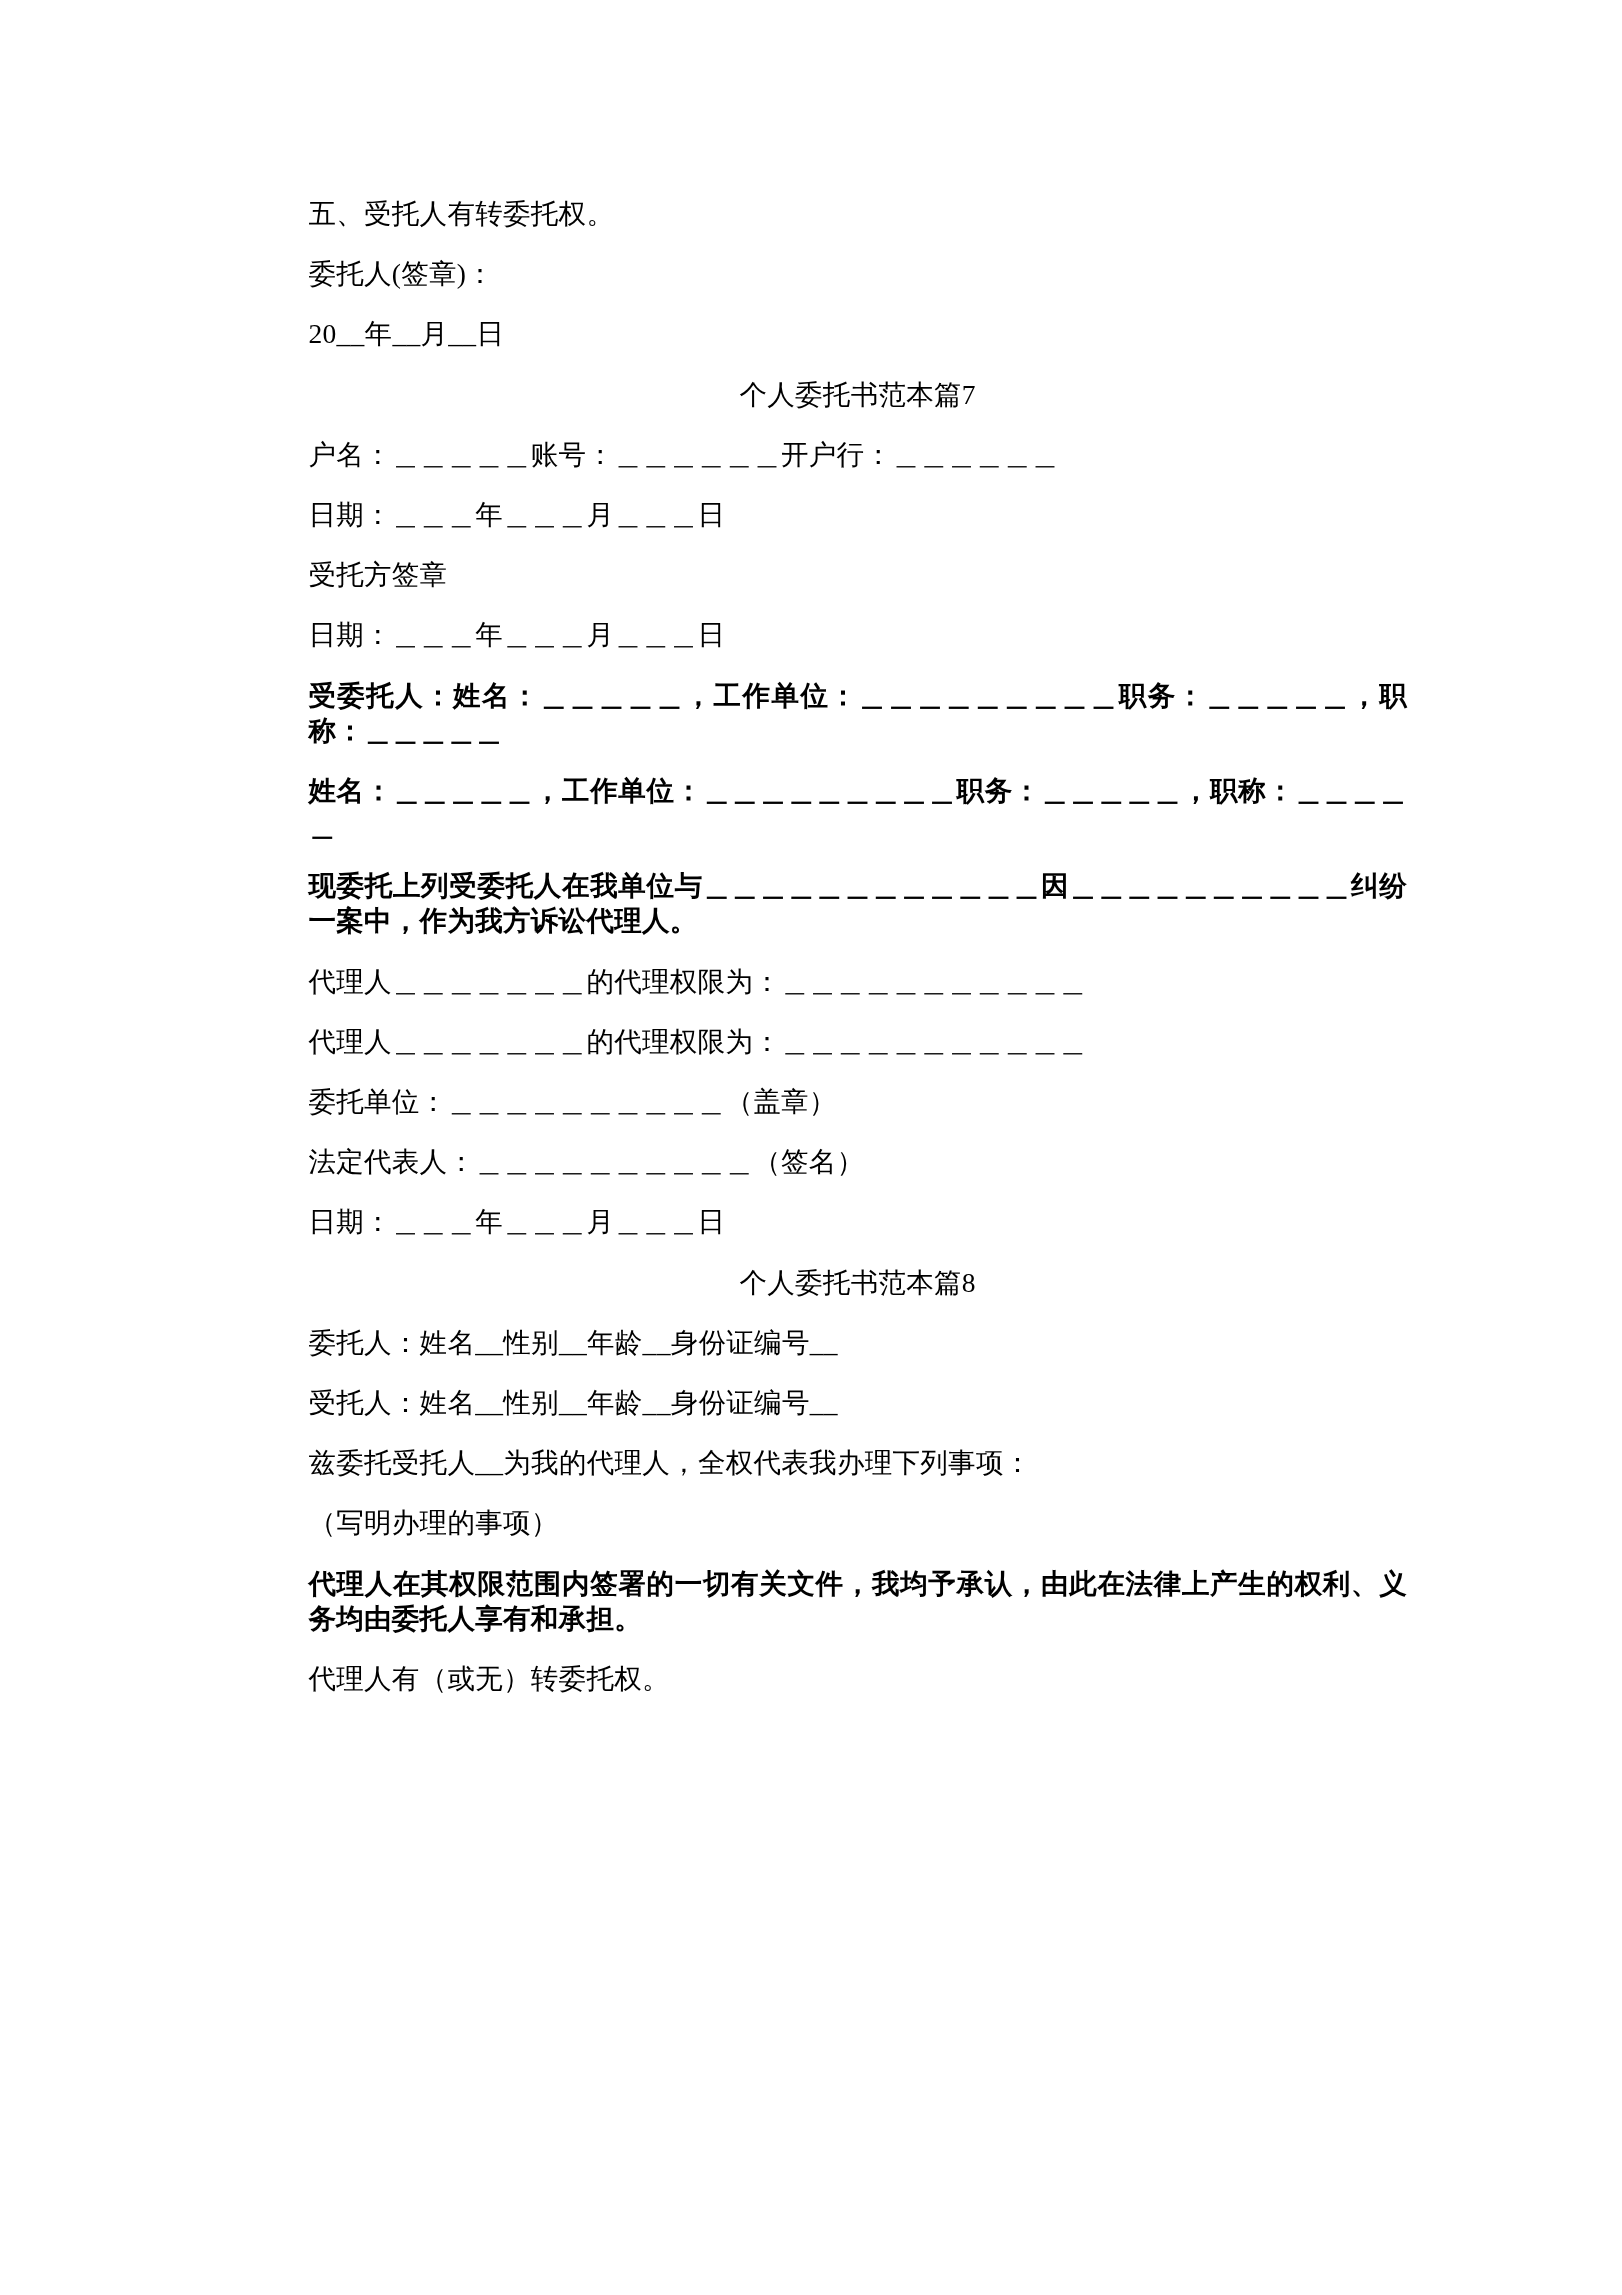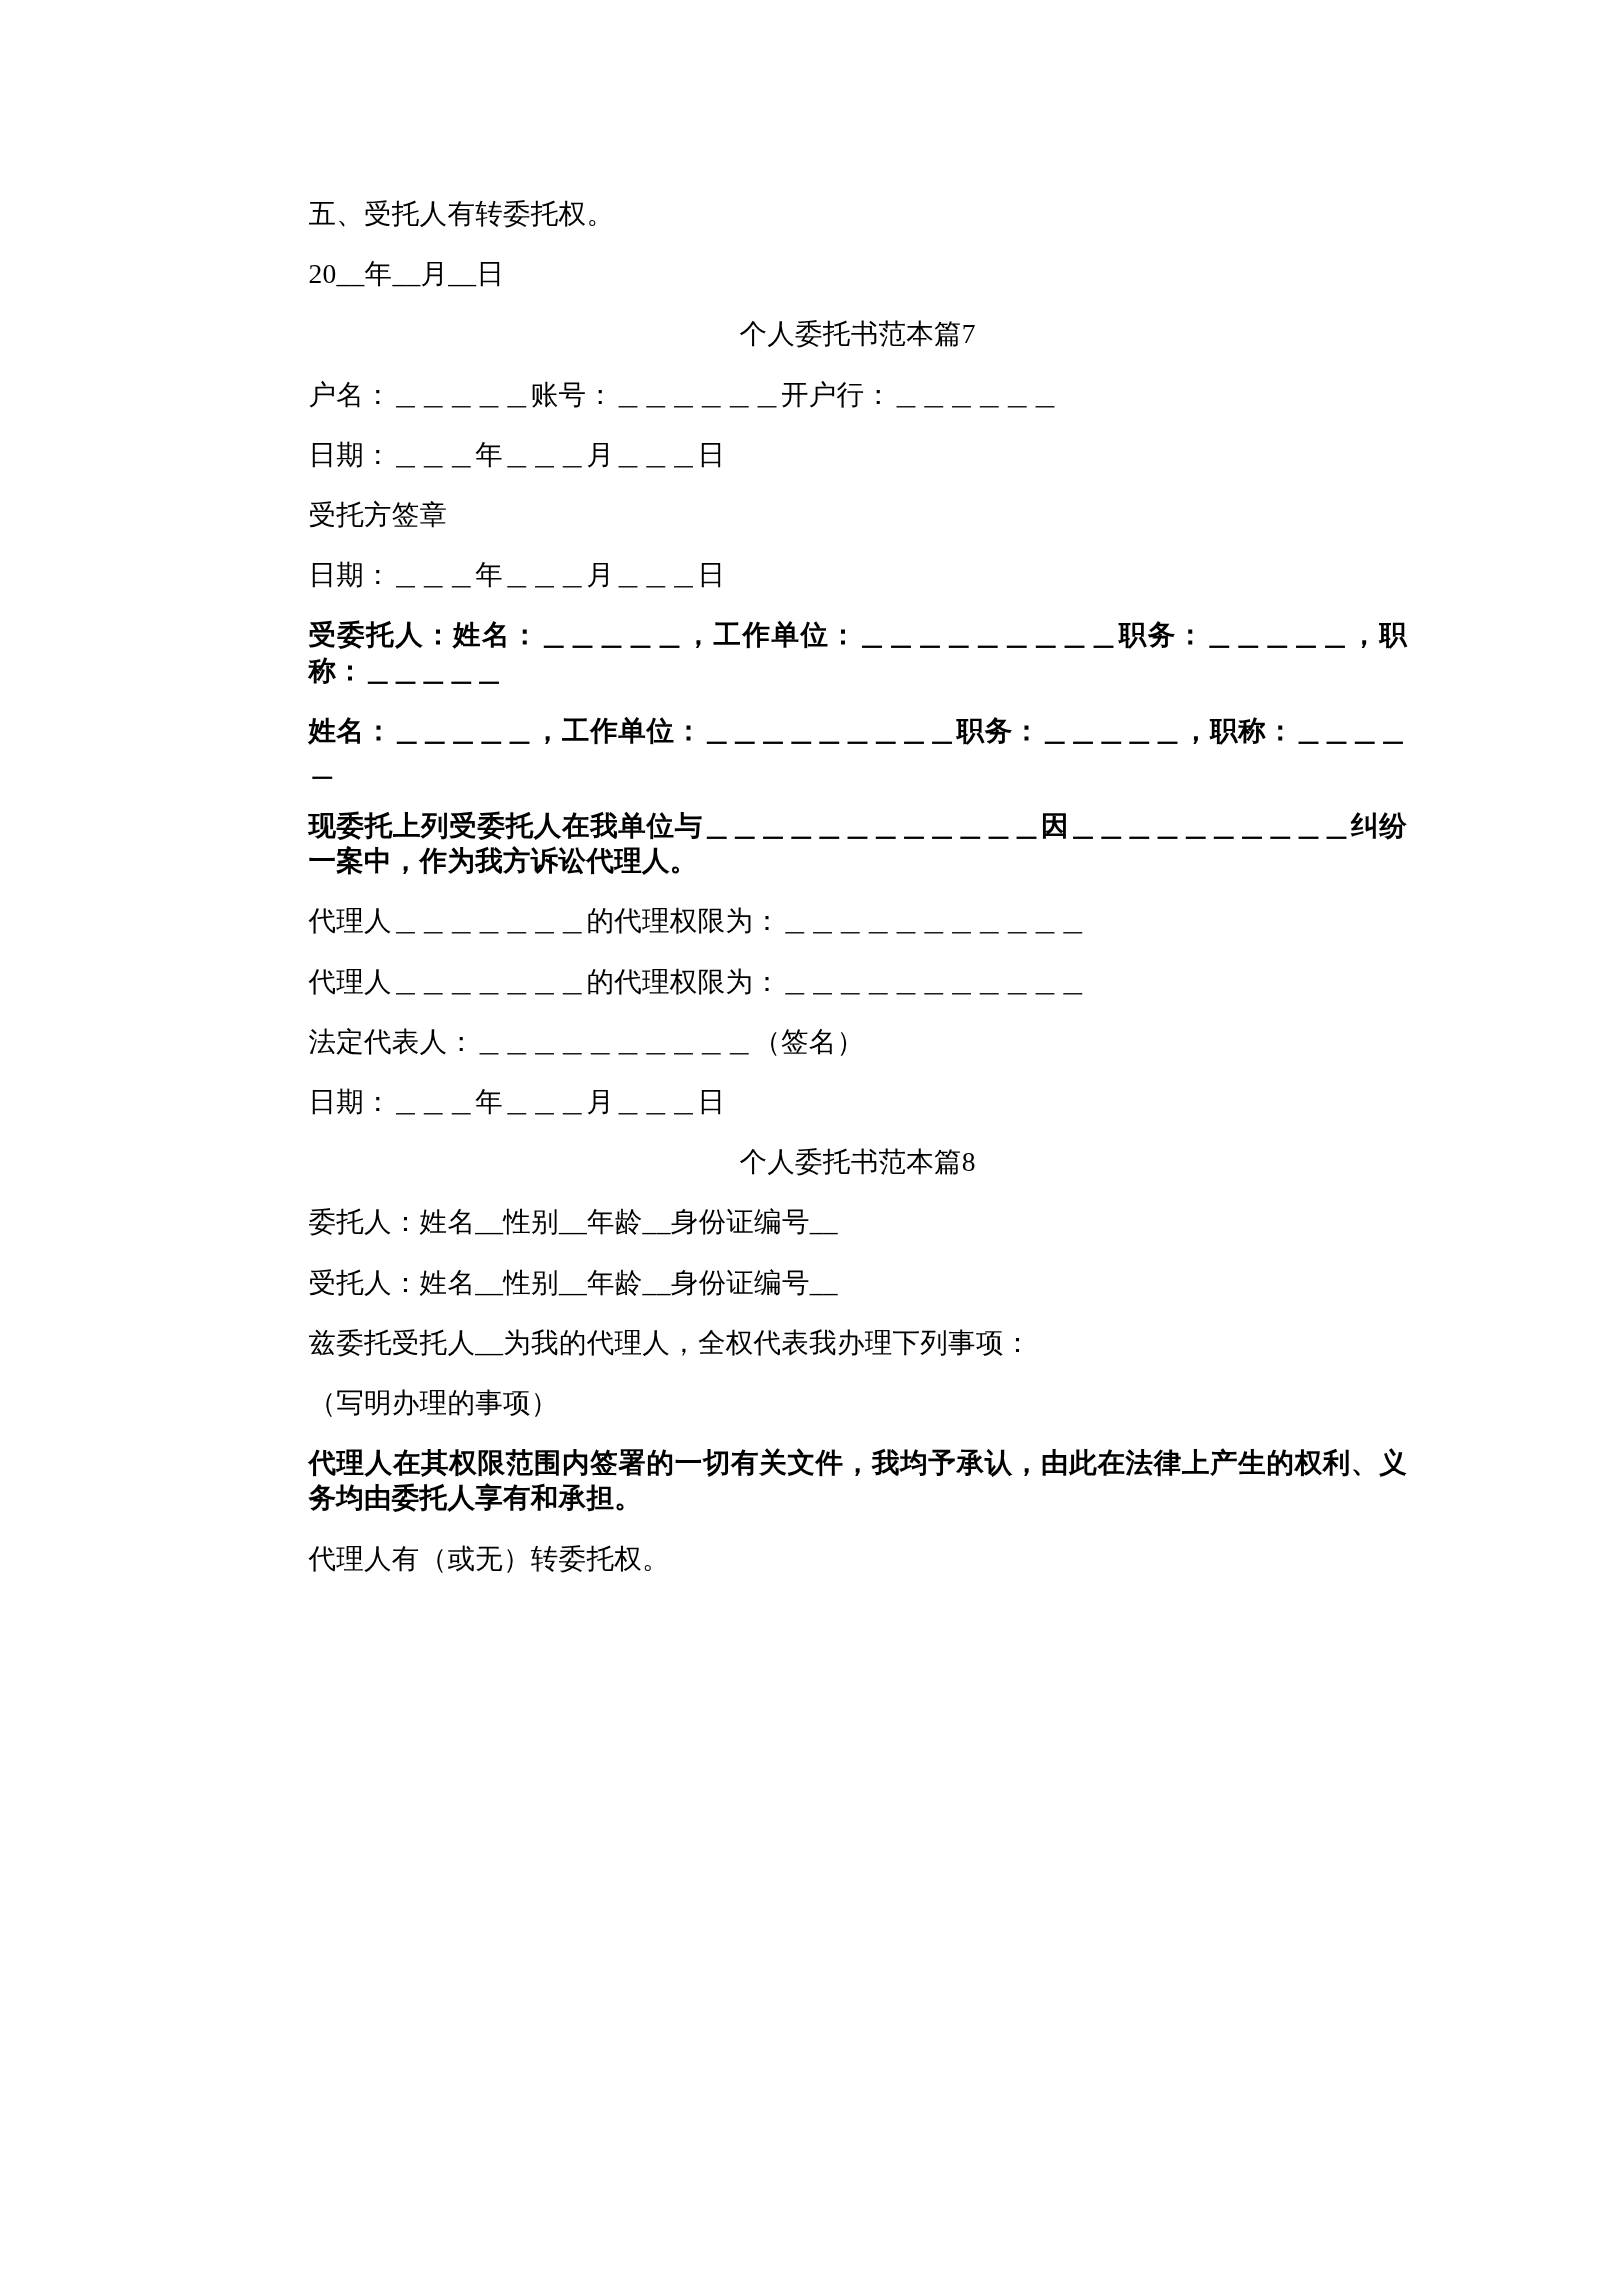--- a/index.html
+++ b/index.html
@@ -47,20 +47,21 @@
   }
 </style>
 </head>
 <body>
 
 <div class="page">
   <div class="doc">
 
     <p class="hang">五、受托人有转委托权。</p>
 
+    <p class="hang">委托人(签章)：</p>
 
     <p class="hang">20__年__月__日</p>
 
     <p class="heading">个人委托书范本篇7</p>
 
     <p class="hang">户名：＿＿＿＿＿账号：＿＿＿＿＿＿开户行：＿＿＿＿＿＿</p>
 
 
     <p class="hang">日期：＿＿＿年＿＿＿月＿＿＿日</p>
 
@@ -72,20 +73,21 @@
     <p class="justify">受委托人：姓名：＿＿＿＿＿，工作单位：＿＿＿＿＿＿＿＿＿职务：＿＿＿＿＿，职称：＿＿＿＿＿</p>
 
     <p class="justify">姓名：＿＿＿＿＿，工作单位：＿＿＿＿＿＿＿＿＿职务：＿＿＿＿＿，职称：＿＿＿＿＿</p>
 
     <p class="justify">现委托上列受委托人在我单位与＿＿＿＿＿＿＿＿＿＿＿＿因＿＿＿＿＿＿＿＿＿＿纠纷一案中，作为我方诉讼代理人。</p>
 
     <p class="hang">代理人＿＿＿＿＿＿＿的代理权限为：＿＿＿＿＿＿＿＿＿＿＿</p>
 
     <p class="hang">代理人＿＿＿＿＿＿＿的代理权限为：＿＿＿＿＿＿＿＿＿＿＿</p>
 
+    <p class="hang">委托单位：＿＿＿＿＿＿＿＿＿＿（盖章）</p>
 
     <p class="hang">法定代表人：＿＿＿＿＿＿＿＿＿＿（签名）</p>
 
     <p class="hang">日期：＿＿＿年＿＿＿月＿＿＿日</p>
 
     <p class="heading">个人委托书范本篇8</p>
 
     <p class="hang">委托人：姓名__性别__年龄__身份证编号__</p>
 
     <p class="hang">受托人：姓名__性别__年龄__身份证编号__</p>

